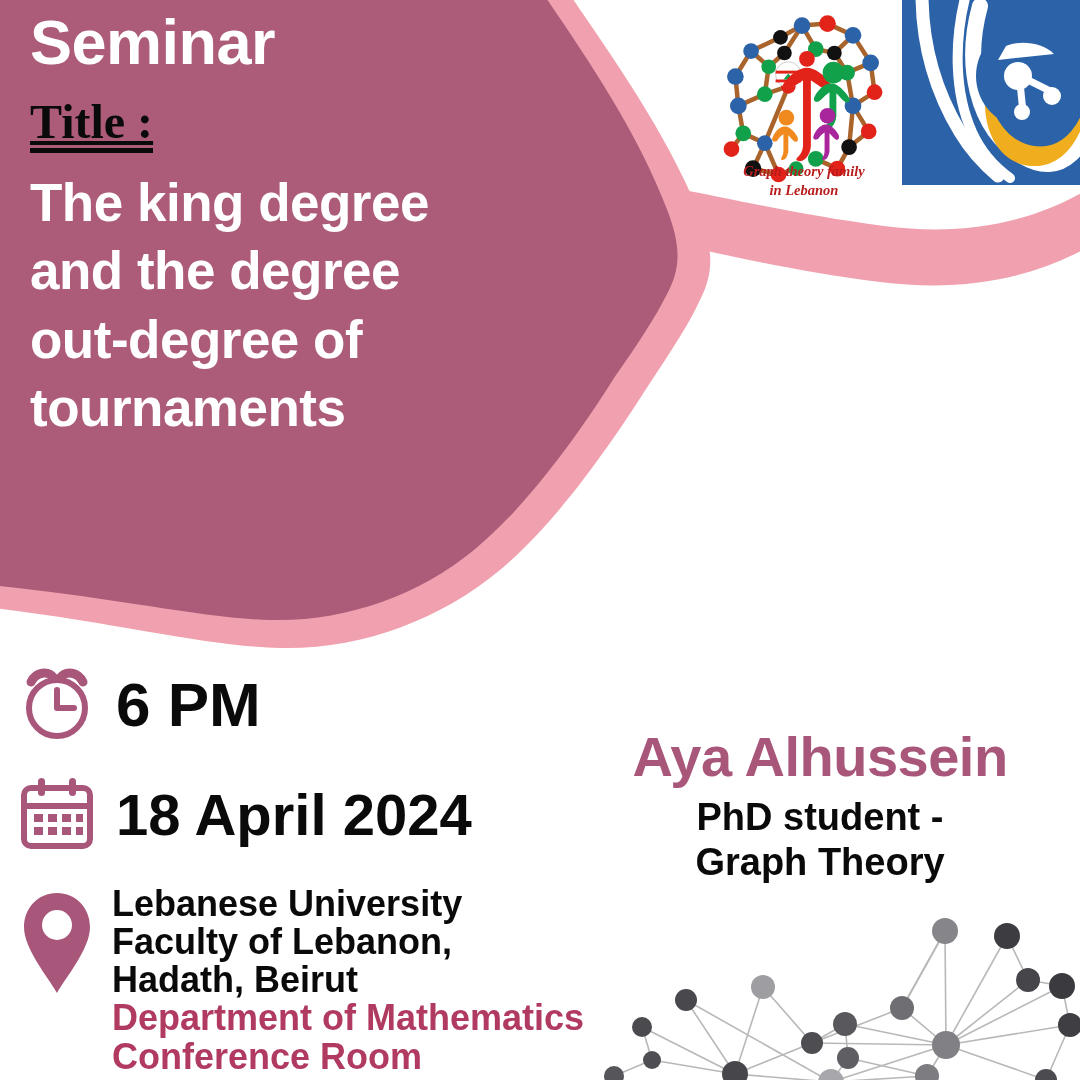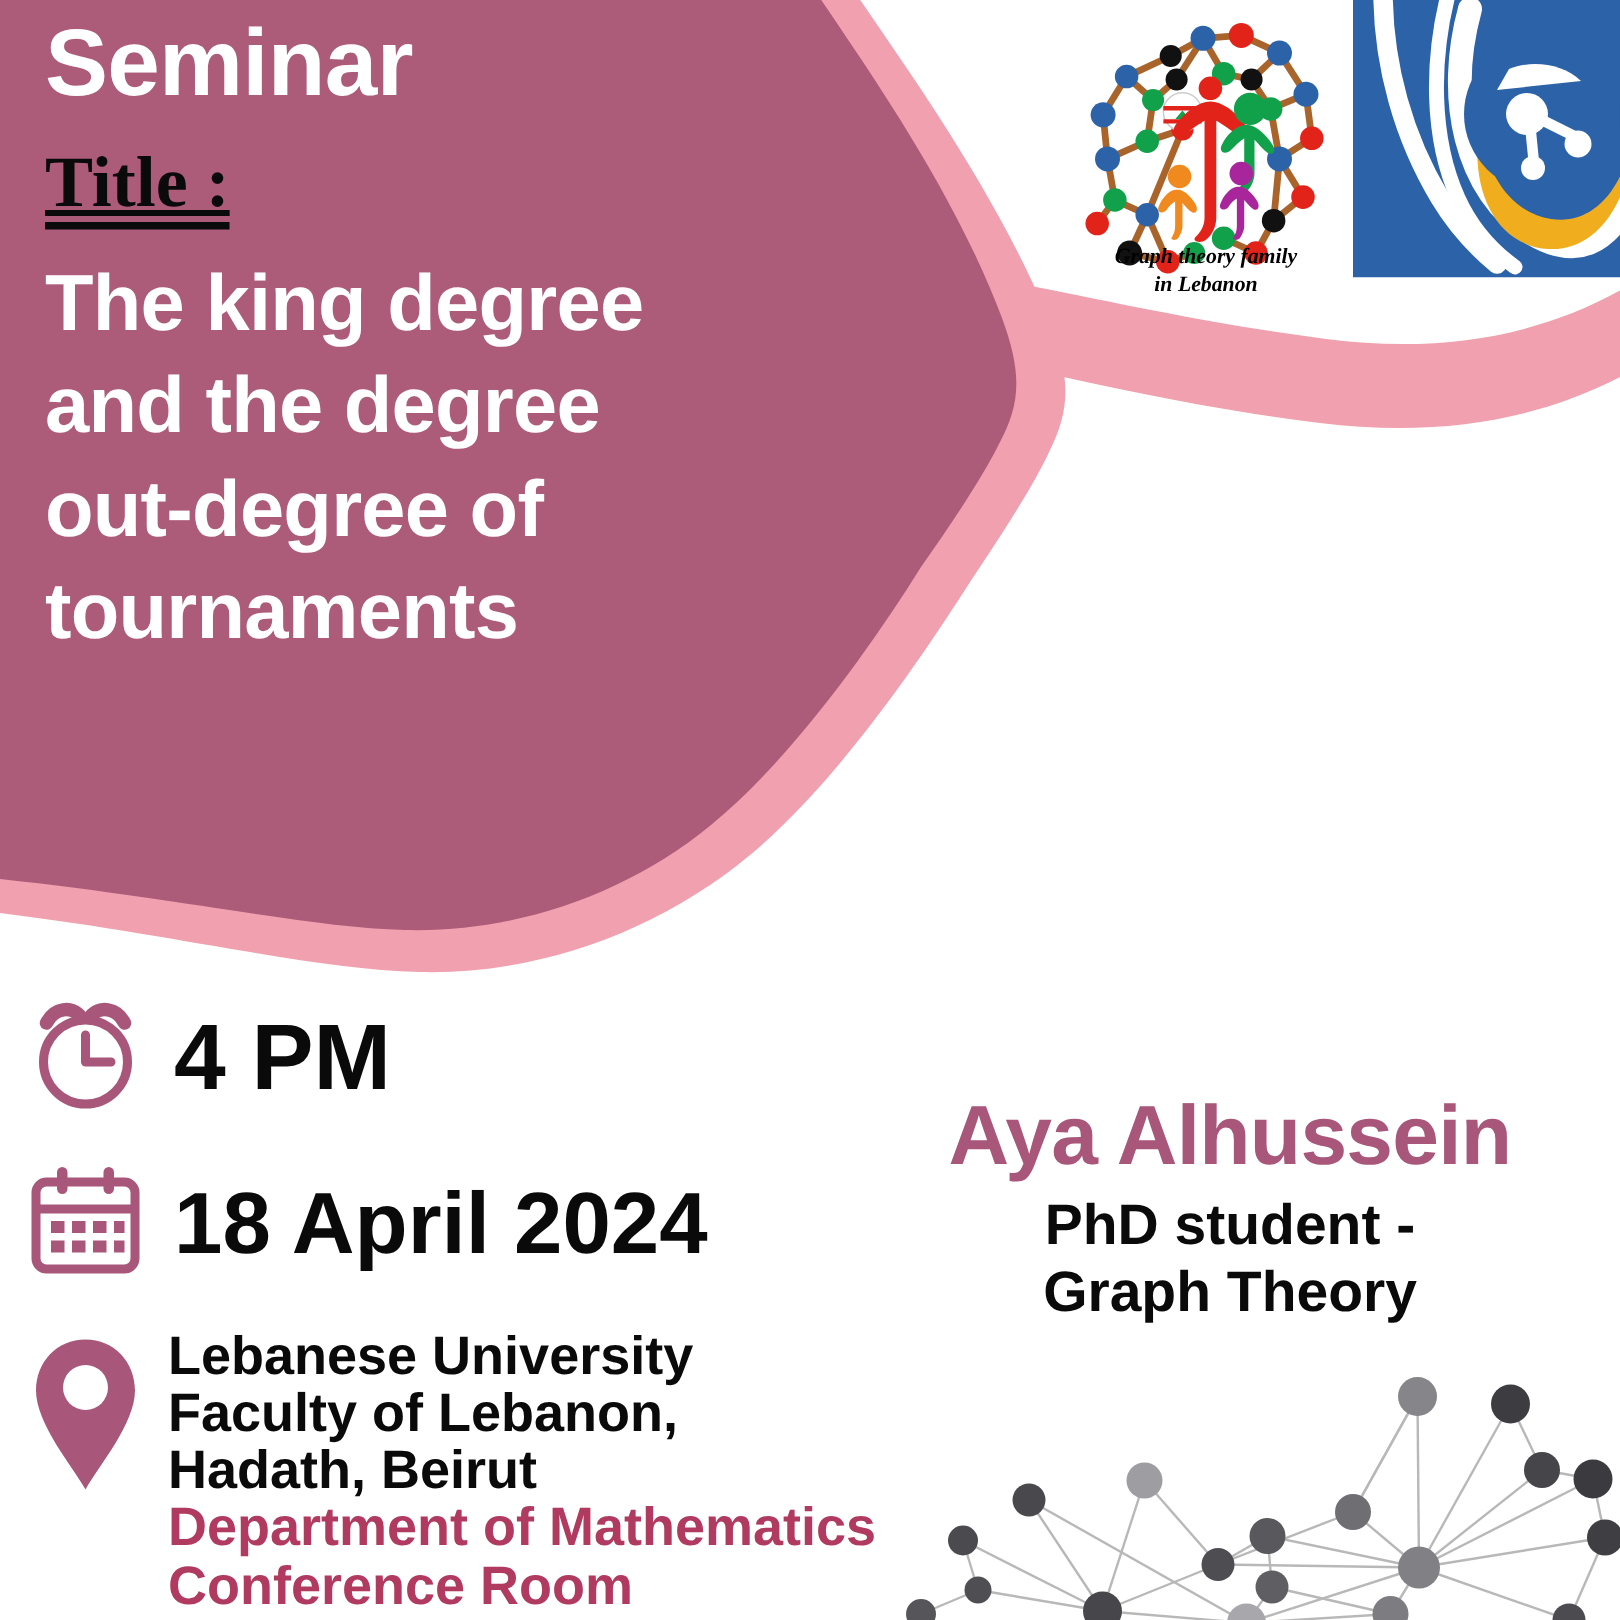--- a/index.html
+++ b/index.html
@@ -81,21 +81,21 @@
     position: absolute;
     left: 0;
     right: 0;
     bottom: 4px;
     text-align: center;
     font-family: "Liberation Serif", serif;
     font-style: italic;
     font-weight: bold;
     font-size: 14.5px;
     line-height: 1.35;
-    color: #000000;
+    color: #b91c1c;
   }
   #lu-logo {
     width: 178px;
     height: 185px;
   }
 
   
   .detail-row {
     position: absolute;
     display: flex;
@@ -377,21 +377,21 @@
 
   <div class="detail-row" id="time-row">
     <span class="detail-icon">
       <svg width="86" height="86" viewBox="0 0 86 86">
         <circle cx="43" cy="48" r="28" fill="none" stroke="#A8567A" stroke-width="6"></circle>
         <path d="M17,22 C 22,12 34,10 40,18" stroke="#A8567A" stroke-width="9" fill="none" stroke-linecap="round"></path>
         <path d="M69,22 C 64,12 52,10 46,18" stroke="#A8567A" stroke-width="9" fill="none" stroke-linecap="round"></path>
         <path d="M43,30 L43,48 L60,48" stroke="#A8567A" stroke-width="6" fill="none" stroke-linecap="round" stroke-linejoin="round"></path>
       </svg>
     </span>
-    <span class="detail-text" id="time-text">4 PM</span>
+    <span class="detail-text" id="time-text">6 PM</span>
   </div>
 
   <div class="detail-row" id="date-row">
     <span class="detail-icon">
       <svg width="86" height="86" viewBox="0 0 86 86">
         <rect x="10" y="18" width="66" height="58" rx="7" ry="7" fill="none" stroke="#A8567A" stroke-width="6"></rect>
         <path d="M10,36 L76,36" stroke="#A8567A" stroke-width="6"></path>
         <rect x="24" y="8" width="7" height="18" rx="3.5" fill="#A8567A"></rect>
         <rect x="55" y="8" width="7" height="18" rx="3.5" fill="#A8567A"></rect>
         <g fill="#A8567A">

